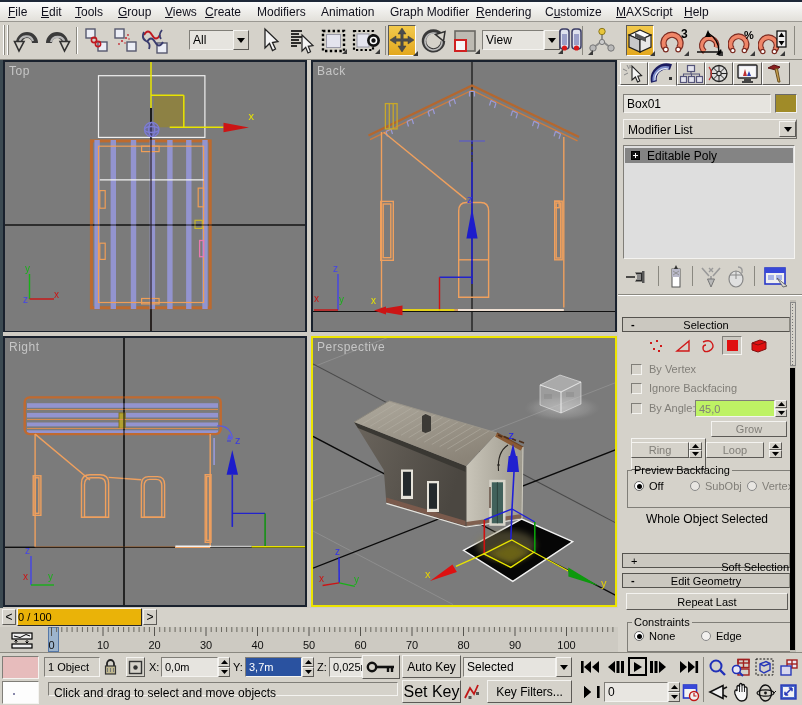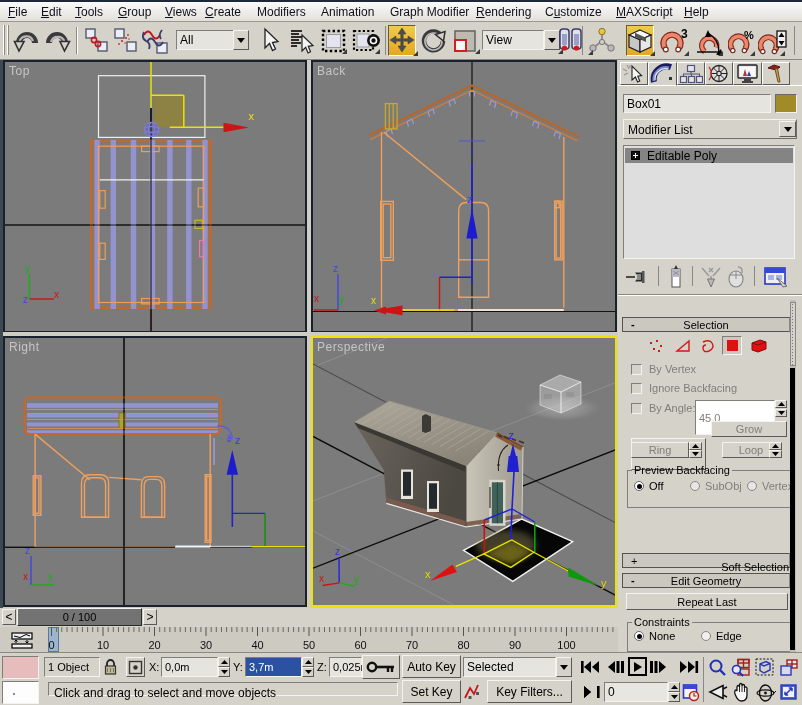--- a/index.html
+++ b/index.html
@@ -62,21 +62,21 @@
           <circle cx="16" cy="12" r="0.8"></circle>
         </g>
 </svg>
 <svg class="abs" style="left:140px;top:4px" width="30" height="30" viewBox="0 0 30 30">
  <rect x="17" y="17" width="10" height="10" fill="#eceef6" stroke="#56586e" stroke-width="1.4"></rect>
  <path d="M4 9 q4 -7 8 0 t8 0" fill="none" stroke="#c01820" stroke-width="1.8"></path>
  <path d="M7 16 q4 -7 8 0 t8 0" fill="none" stroke="#3a3c6e" stroke-width="1.8"></path>
  <path d="M4 6 q-3 6 2 9 q5 2 3 8" fill="none" stroke="#3a3c6e" stroke-width="1.8"></path>
  <path d="M22 4 q-4 5 -1 9" fill="none" stroke="#3a3c6e" stroke-width="1.8"></path>
 </svg>
-<div class="abs fld" style="left:176px;top:8px;width:60px;height:20px;background:#e6e4df;font-size:12px">All</div>
+<div class="abs fld" style="left:189px;top:8px;width:60px;height:20px;background:#e6e4df;font-size:12px">All</div>
 <div class="abs btn" style="left:233px;top:8px;width:16px;height:20px">
         <svg width="8" height="5" viewBox="0 0 8 5">
           <path d="M0 0 h8 l-4 5 z" fill="#000"></path>
         </svg>
       </div>
 <svg class="abs" style="left:256px;top:5px" width="26" height="28" viewBox="0 0 26 28">
  <path d="M9 2 L9 21 L13.5 16.5 L16.5 23.5 L19.5 22 L16.5 15.5 L22 14.5 Z" fill="#f4f4f4" stroke="#222" stroke-width="1.3"></path>
 </svg>
 <svg class="abs" style="left:288px;top:5px" width="28" height="28" viewBox="0 0 28 28">
  <g stroke="#000" stroke-width="1.6">
@@ -633,21 +633,21 @@
 <svg class="abs" style="left:132px;top:278px" width="18" height="16" viewBox="0 0 18 16">
         <polygon points="2,5 10,2 16,4 16,11 8,14 2,12" fill="#e01010" stroke="#801010" stroke-width="1"></polygon>
         <polyline points="2,5 8,7 16,4 M8,7 8,14" fill="none" stroke="#801010" stroke-width="1"></polyline>
       </svg>
 <div class="abs sunken" style="left:13px;top:304px;width:11px;height:11px;background:#d5d2ca"></div>
 <span class="abs" style="left:31px;top:303px;color:#807e78">By Vertex</span>
 <div class="abs sunken" style="left:13px;top:323px;width:11px;height:11px;background:#d5d2ca"></div>
 <span class="abs" style="left:31px;top:322px;color:#807e78">Ignore Backfacing</span>
 <div class="abs sunken" style="left:13px;top:343px;width:11px;height:11px;background:#d5d2ca"></div>
 <span class="abs" style="left:31px;top:342px;color:#807e78">By Angle:</span>
-<div class="abs fld" style="left:77px;top:340px;width:80px;height:35px;background:#ffffff;color:#807e78">45,0</div>
+<div class="abs fld" style="left:77px;top:340px;width:80px;height:17px;background:#bef264;color:#807e78">45,0</div>
 <div class="abs" style="left:157px;top:340px;width:12px;height:17px">
  <div class="btn" style="width:12px;height:8px">
           <svg width="7" height="4" viewBox="0 0 7 4">
             <path d="M0 4 h7 l-3.5 -4 z" fill="#000"></path>
           </svg>
         </div>
  <div class="btn" style="width:12px;height:8px;margin-top:1px">
           <svg width="7" height="4" viewBox="0 0 7 4">
             <path d="M0 0 h7 l-3.5 4 z" fill="#000"></path>
           </svg>
@@ -661,21 +661,21 @@
           <svg width="7" height="4" viewBox="0 0 7 4">
             <path d="M0 4 h7 l-3.5 -4 z" fill="#000"></path>
           </svg>
         </div>
  <div class="btn" style="width:13px;height:8px">
           <svg width="7" height="4" viewBox="0 0 7 4">
             <path d="M0 0 h7 l-3.5 4 z" fill="#000"></path>
           </svg>
         </div>
 </div>
-<div class="abs btn" style="left:104px;top:382px;width:58px;height:16px;color:#807e78">Loop</div>
+<div class="abs btn" style="left:88px;top:382px;width:58px;height:16px;color:#807e78">Loop</div>
 <div class="abs" style="left:151px;top:382px;width:13px;height:16px">
  <div class="btn" style="width:13px;height:8px">
           <svg width="7" height="4" viewBox="0 0 7 4">
             <path d="M0 4 h7 l-3.5 -4 z" fill="#000"></path>
           </svg>
         </div>
  <div class="btn" style="width:13px;height:8px">
           <svg width="7" height="4" viewBox="0 0 7 4">
             <path d="M0 0 h7 l-3.5 4 z" fill="#000"></path>
           </svg>
@@ -684,20 +684,21 @@
 <fieldset class="abs" style="left:9px;top:404px;width:164px;height:44px;border:1px solid;border-color:#807e78;border-radius:0;padding:0">
         <legend style="font-size:11px;margin-left:4px;padding:0 2px">Preview Backfacing</legend>
 </fieldset>
 <div class="abs" style="left:16px;top:421px;width:10px;height:10px;border-radius:50%;background:#fff;border:1px solid #666"></div>
 <div class="abs" style="left:19px;top:424px;width:5px;height:5px;border-radius:50%;background:#000"></div>
 <span class="abs" style="left:31px;top:420px;font-weight:normal">Off</span>
 <div class="abs" style="left:72px;top:421px;width:10px;height:10px;border-radius:50%;background:#e8e6e2;border:1px solid #888"></div>
 <span class="abs" style="left:87px;top:420px;color:#807e78">SubObj</span>
 <div class="abs" style="left:129px;top:421px;width:10px;height:10px;border-radius:50%;background:#e8e6e2;border:1px solid #888"></div>
 <span class="abs" style="left:144px;top:420px;color:#807e78">Vertex</span>
+<span class="abs" style="left:0;top:452px;width:178px;text-align:center;font-size:12px">Whole Object Selected</span>
 <div class="abs" style="left:4px;top:493px;width:168px;height:15px;background:#cbc8c0;border:1px solid #55534e;border-right-color:#8a8880">
  <span class="abs" style="left:8px;top:1px">+</span>
         <span class="abs" style="left:0;width:100%;text-align:right;top:7px">Soft Selection</span>
       </div>
 <div class="abs" style="left:4px;top:513px;width:168px;height:15px;background:#cbc8c0;border:1px solid #55534e;border-right-color:#8a8880">
  <span class="abs" style="left:8px;top:0px;font-weight:bold">-</span>
         <span class="abs" style="left:0;width:100%;text-align:center;top:1px">Edit Geometry</span>
       </div>
 <div class="abs btn" style="left:8px;top:533px;width:162px;height:17px">Repeat Last</div>
 <fieldset class="abs" style="left:9px;top:556px;width:164px;height:36px;border:1px solid;border-color:#807e78;border-radius:0;padding:0">
@@ -708,21 +709,21 @@
 <span class="abs" style="left:31px;top:570px">None</span>
 <div class="abs" style="left:83px;top:571px;width:10px;height:10px;border-radius:50%;background:#f2f0ee;border:1px solid #888"></div>
 <span class="abs" style="left:98px;top:570px">Edge</span>
 <div class="abs" style="left:172px;top:240px;width:6px;height:352px;background:#c0bdb5"></div>
 <div class="abs" style="left:172px;top:242px;width:6px;height:64px;background:#d5d2ca;border:1px solid #888;background-image:radial-gradient(#777 30%,transparent 30%);background-size:3px 3px"></div>
 <div class="abs" style="left:172px;top:308px;width:5px;height:282px;background:#000"></div>
 </div>
 
 <div class="abs" id="tslider" style="left:0;top:608px;width:618px;height:19px;background:#d5d2ca;font-size:11px">
 <div class="abs btn" style="left:2px;top:1px;width:14px;height:16px;font-size:12px">&lt;</div>
-<div class="abs" style="left:17px;top:0;width:125px;height:18px;background:#737373;border:1px solid;border-color:#f4f3f0 #2a2a2a #2a2a2a #f4f3f0;text-align:center;line-height:17px">0 / 100</div>
+<div class="abs" style="left:17px;top:0;width:125px;height:18px;background:#eab308;border:1px solid;border-color:#f4f3f0 #2a2a2a #2a2a2a #f4f3f0;line-height:17px">0 / 100</div>
 <div class="abs btn" style="left:143px;top:1px;width:14px;height:16px;font-size:12px">&gt;</div>
 </div>
 
 <div class="abs" id="ruler" style="left:0;top:627px;width:618px;height:26px;background:#cdcac2;border-bottom:1px solid #8a8880">
 <div class="abs" style="left:48px;top:0px;width:11px;height:25px;background:#9db4cc;border:1px solid #5578a8"></div>
 <svg class="abs" style="left:11px;top:5px" width="22" height="17" viewBox="0 0 22 17">
 <rect x="1" y="1" width="20" height="6" fill="#f0f0f0" stroke="#000" stroke-width="1.2"></rect>
 <path d="M3 4 L9 5.5 L15 2.5 L19 4" fill="none" stroke="#000" stroke-width="1"></path>
 <rect x="1" y="12" width="20" height="4" fill="#f0f0f0" stroke="#000" stroke-width="1.2"></rect>
 <path d="M5 11 L5 8 M3.5 9.5 L5 8 L6.5 9.5" fill="none" stroke="#000"></path>
@@ -907,21 +908,21 @@
 <div class="abs fld" style="left:329px;top:4px;width:33px;height:20px">0,025r</div>
 <div class="abs btn" style="left:362px;top:2px;width:38px;height:24px">
         <svg width="30" height="16" viewBox="0 0 30 16">
           <circle cx="6" cy="8" r="4.2" fill="none" stroke="#111" stroke-width="2.4"></circle>
           <line x1="10" y1="8" x2="28" y2="8" stroke="#111" stroke-width="2.6"></line>
           <line x1="22" y1="8" x2="22" y2="13" stroke="#111" stroke-width="2.4"></line>
           <line x1="26" y1="8" x2="26" y2="13" stroke="#111" stroke-width="2.4"></line>
         </svg>
       </div>
 <div class="abs btn" style="left:402px;top:2px;width:59px;height:23px;font-size:12px">Auto Key</div>
-<div class="abs btn" style="left:402px;top:27px;width:59px;height:23px;font-size:12px">Set Key</div>
+<div class="abs btn" style="left:402px;top:27px;width:59px;height:23px;font-size:16px">Set Key</div>
 <div class="abs fld" style="left:463px;top:4px;width:93px;height:20px;font-size:12px">Selected</div>
 <div class="abs btn" style="left:556px;top:4px;width:16px;height:20px">
         <svg width="8" height="5" viewBox="0 0 8 5">
           <path d="M0 0 h8 l-4 5 z" fill="#000"></path>
         </svg>
       </div>
 <svg class="abs" style="left:463px;top:29px" width="20" height="20" viewBox="0 0 20 20">
         <path d="M2 16 L7 6 L11 12 L15 3" fill="none" stroke="#c01818" stroke-width="1.8"></path>
         <g fill="#555">
           <rect x="5.5" y="14" width="3" height="3"></rect>

